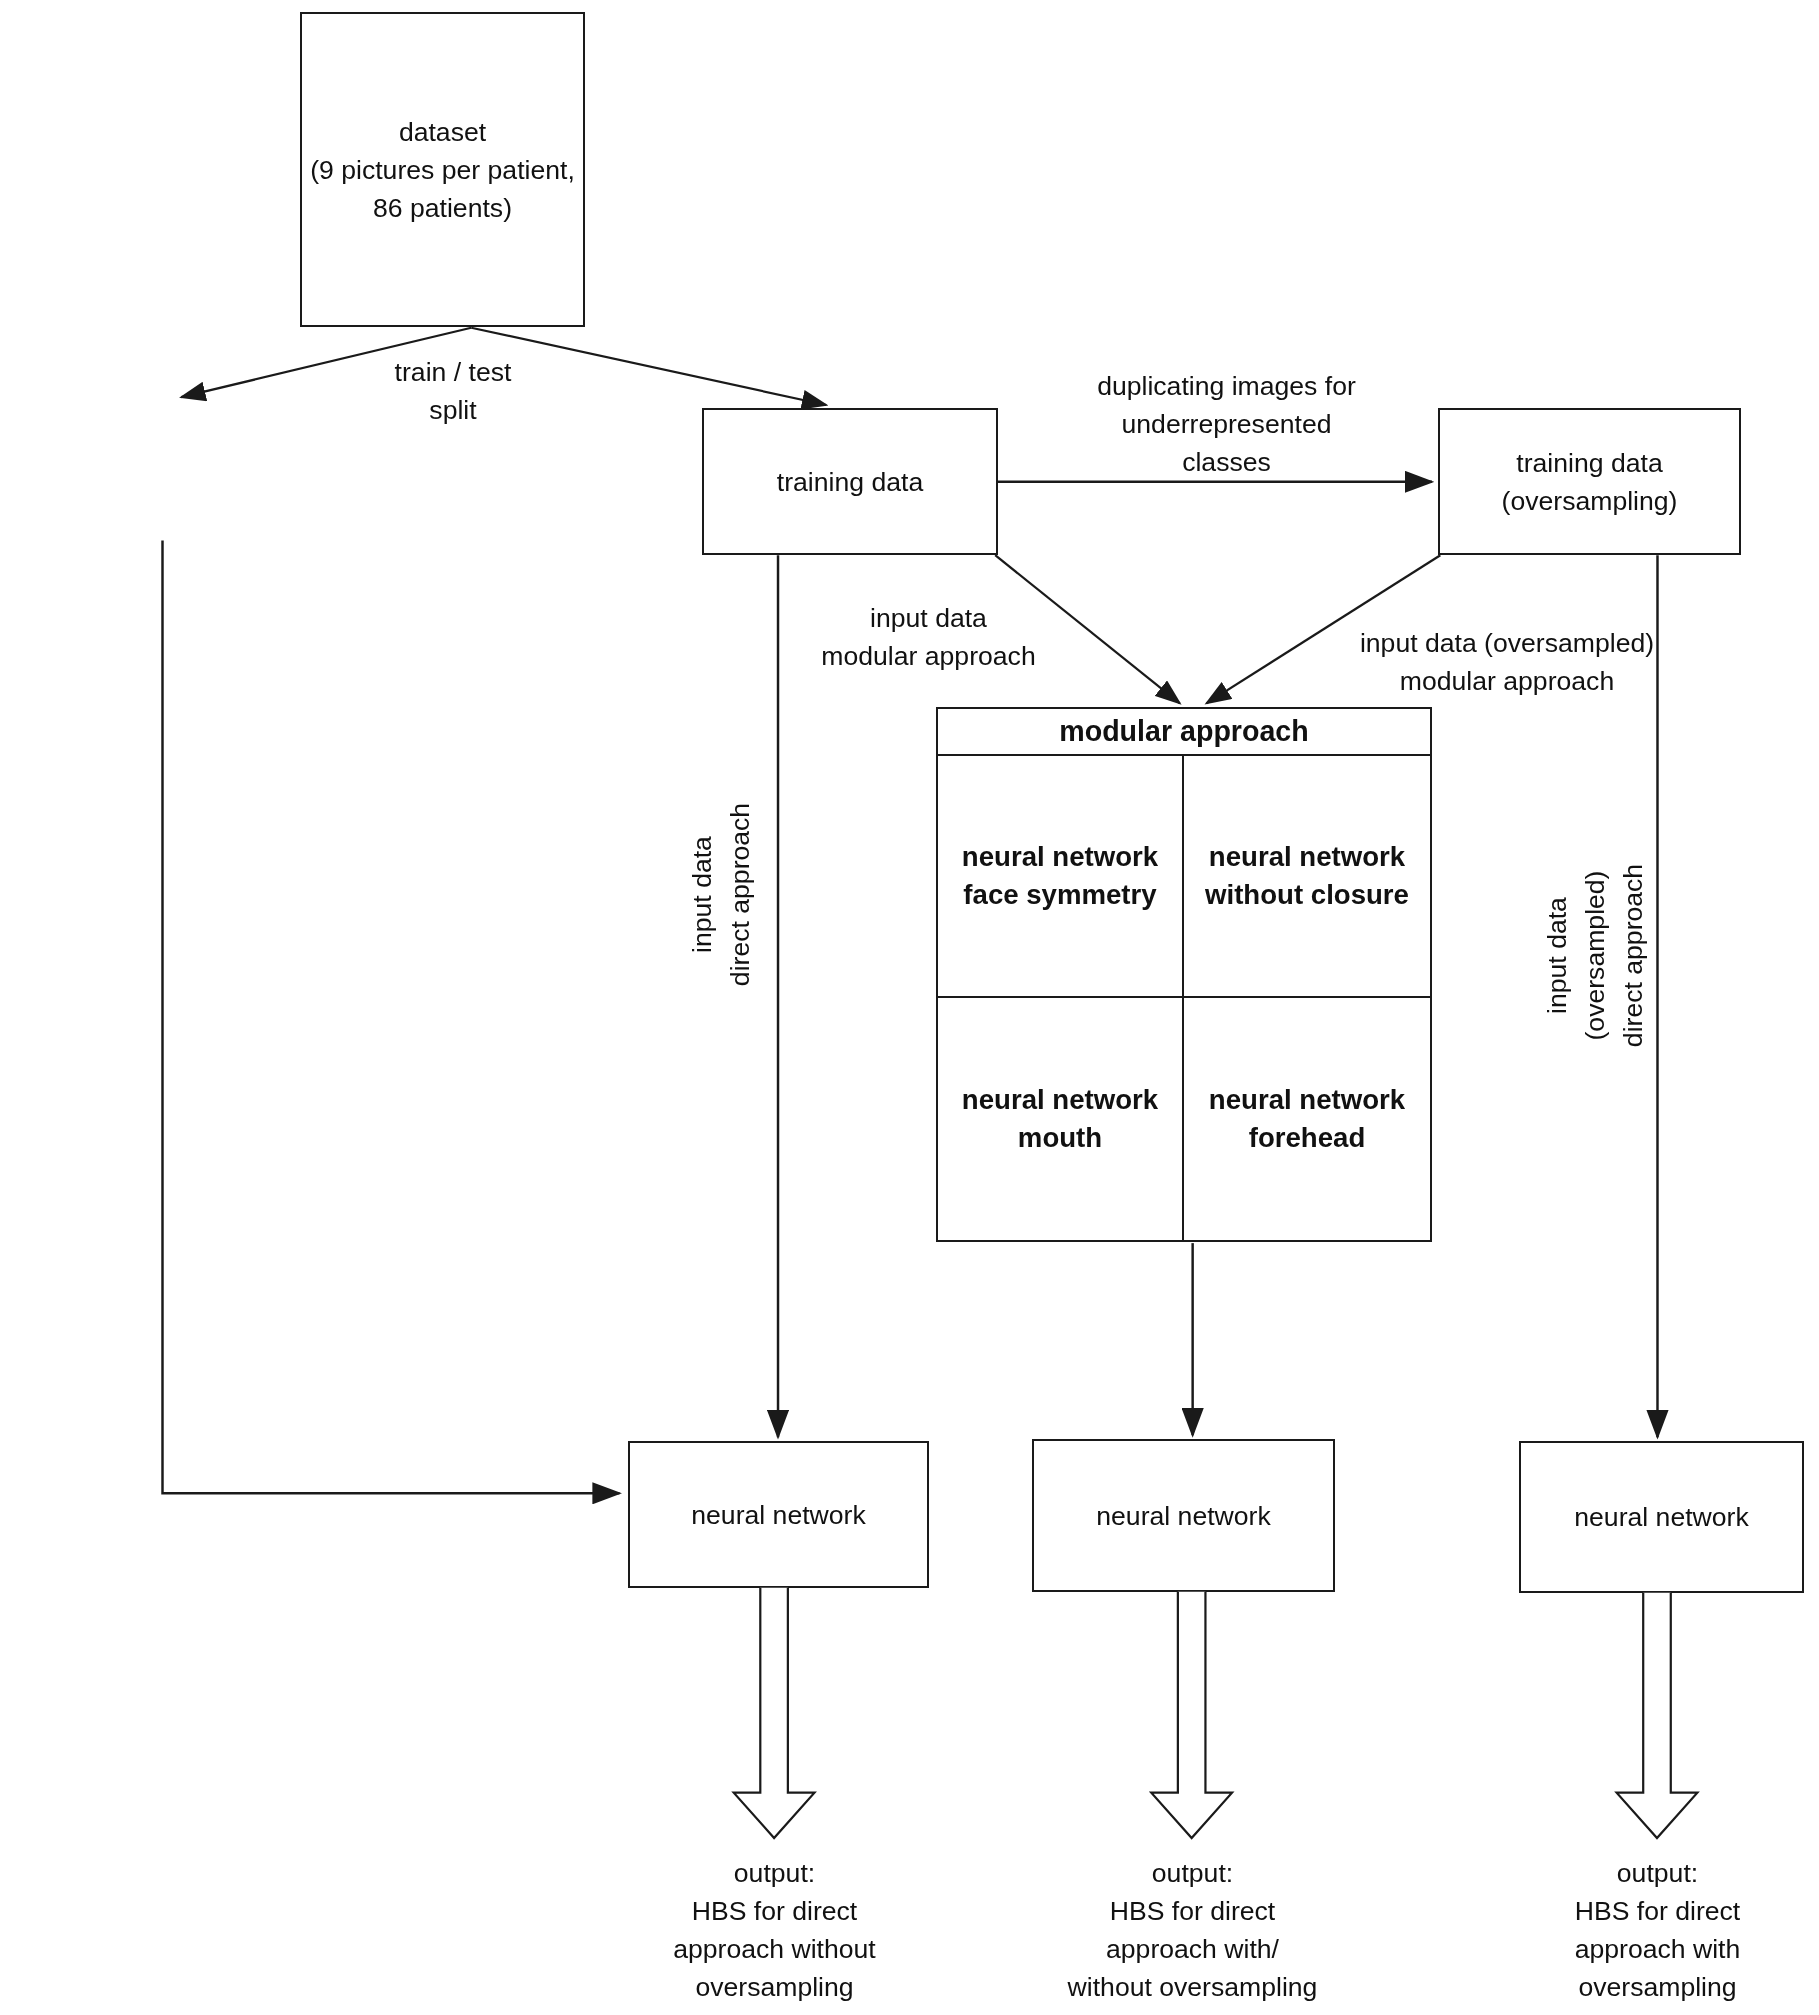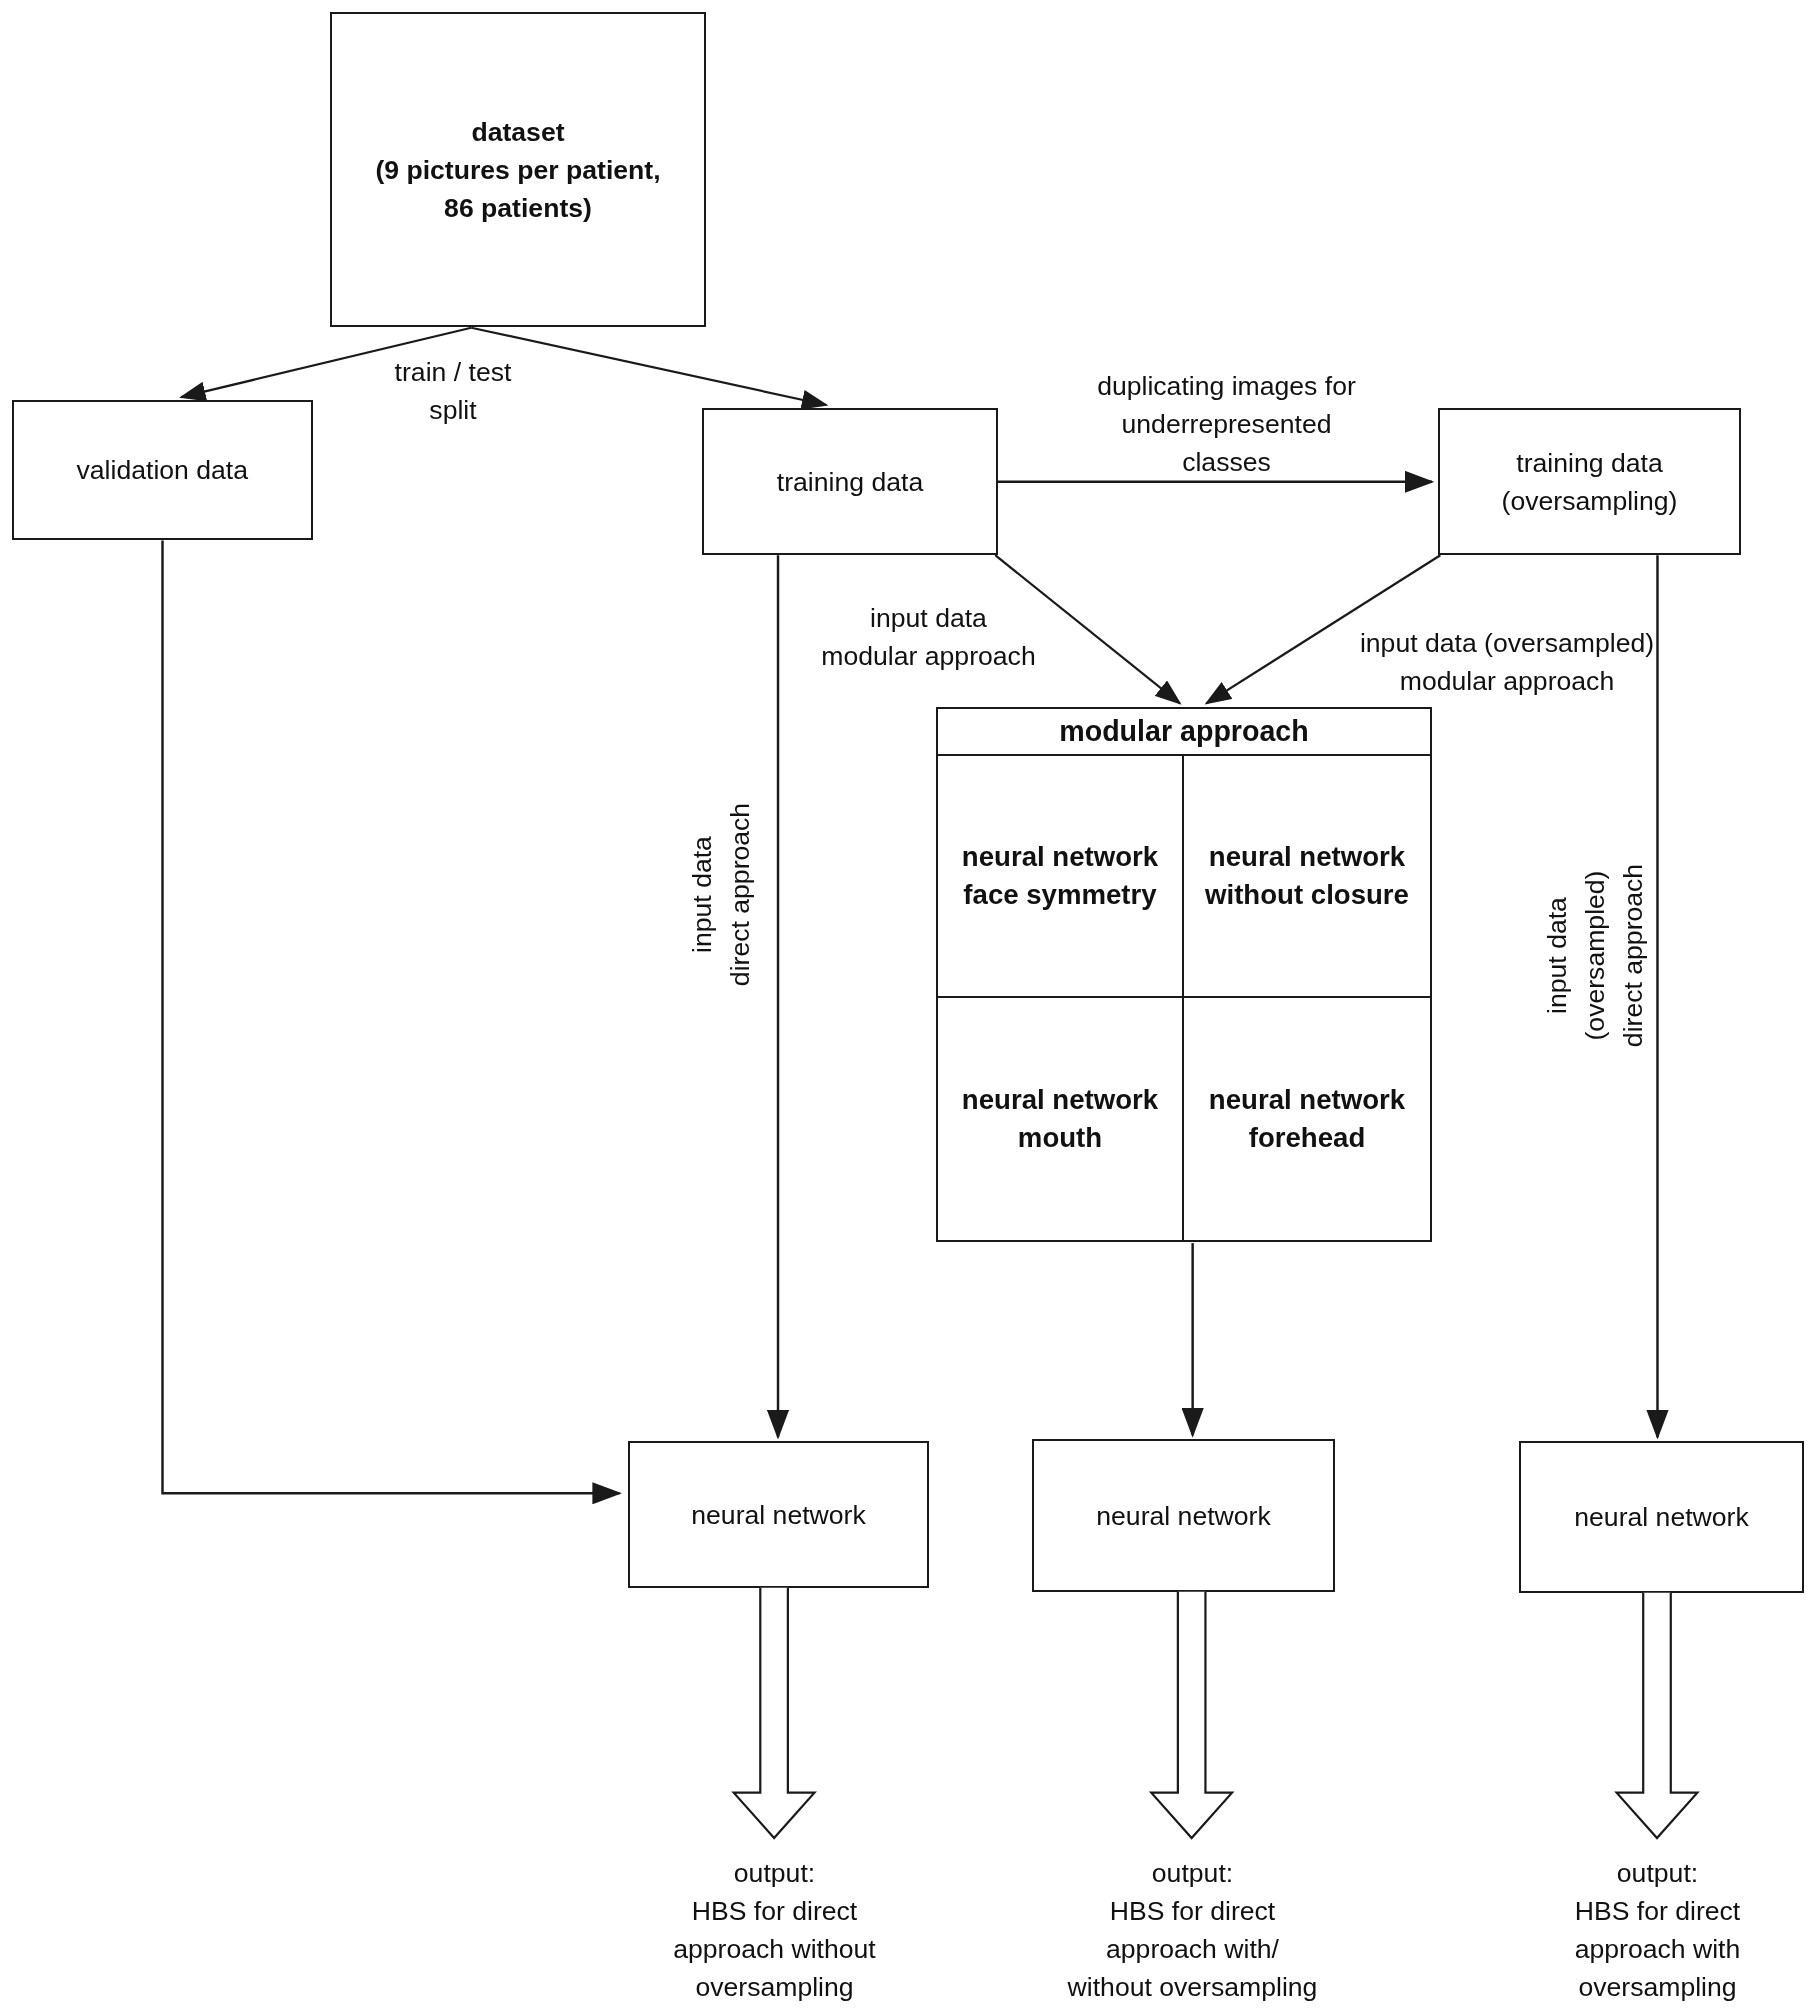--- a/index.html
+++ b/index.html
@@ -94,29 +94,26 @@
 
     <line x1="3366" y1="1127" x2="3366" y2="2918" stroke="#1a1a1a" stroke-width="5" marker-end="url(#ah)"></line>
 
     <path d="M330,1097 L330,3032 L1258,3032" fill="none" stroke="#1a1a1a" stroke-width="5" marker-end="url(#ah)"></path>
 
     <path d="M1544,3224 L1544,3640 L1490,3640 L1572,3732 L1654,3640 L1600,3640 L1600,3224" fill="#ffffff" stroke="#1a1a1a" stroke-width="4.5"></path>
     <path d="M2392,3232 L2392,3640 L2338,3640 L2420,3732 L2502,3640 L2448,3640 L2448,3232" fill="#ffffff" stroke="#1a1a1a" stroke-width="4.5"></path>
     <path d="M3337,3234 L3337,3640 L3283,3640 L3365,3732 L3447,3640 L3393,3640 L3393,3234" fill="#ffffff" stroke="#1a1a1a" stroke-width="4.5"></path>
   </svg>
 
-  <div class="box" style="left:330px;top:12.3px;width:376px;height:315px;font-weight:bold;">
+  <div class="box" style="left:300px;top:12.3px;width:285px;height:315px;">
     <span class="line">dataset</span>
     <span class="line">(9 pictures per patient,</span>
     <span class="line">86 patients)</span>
   </div>
 
-  <div class="box" style="left:11.8px;top:400px;width:301px;height:140px;">
-    <span class="line">validation data</span>
-  </div>
 
   <div class="box" style="left:702px;top:408px;width:296px;height:147px;">
     <span class="line">training data</span>
   </div>
 
   <div class="box" style="left:1438px;top:408px;width:303px;height:147px;">
     <span class="line">training data</span>
     <span class="line">(oversampling)</span>
   </div>
 

